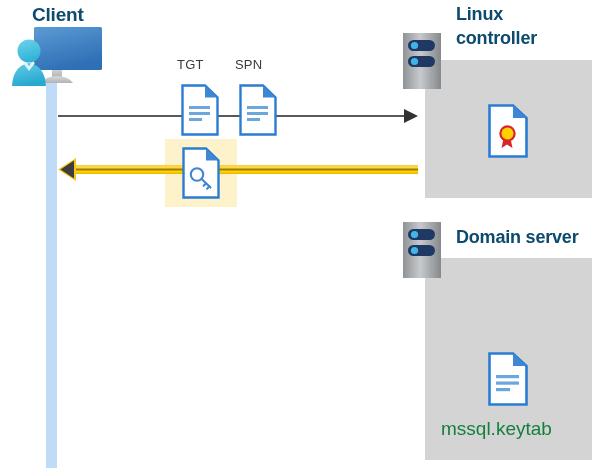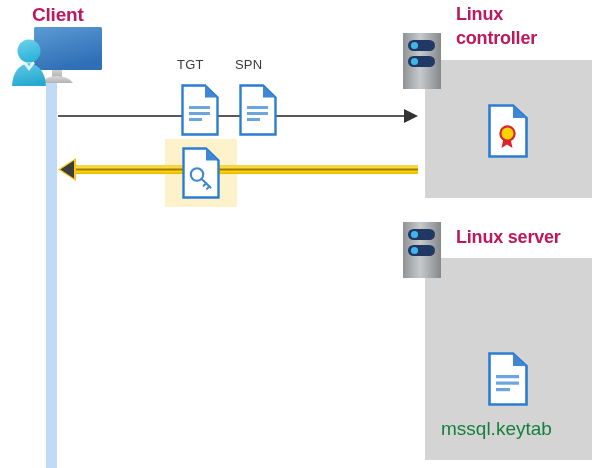--- a/index.html
+++ b/index.html
@@ -8,21 +8,21 @@
     font-family:"Liberation Sans", sans-serif;
     -webkit-font-smoothing:antialiased;
   }
   .stage{position:absolute;left:0;top:0;width:600px;height:468px;}
 
   
   .abs{position:absolute;}
 
   
   .title-bold{
-    font-weight:bold;color:#be185d;letter-spacing:-0.2px;
+    font-weight:bold;color:#0c4a6e;letter-spacing:-0.2px;
     line-height:1.35;white-space:pre-line;
   }
   #client-title{left:32px;top:2px;font-size:19px;}
   #dc-title{left:456px;top:2px;font-size:18px;width:140px;}
   #linux-title{left:456px;top:225px;font-size:18px;}
 
   
   .panel{background:#d4d4d4;}
   #dc-panel{left:425px;top:60px;width:167px;height:138px;}
   #linux-panel{left:425px;top:258px;width:167px;height:202px;}
@@ -194,21 +194,21 @@
       <path d="M1.5 1.5 H25 L38.5 14 V52.5 H1.5 Z" fill="#ffffff" stroke="#2b7cd3" stroke-width="2.6"></path>
       <path d="M25 1.5 L38.5 14 H25 Z" fill="#3f87d4"></path>
       <path d="M16 32 l-2.5 12 l5.5 -3.5 l5.5 3.5 l-2.5 -12 z" fill="#d7262b"></path>
       <circle cx="19.5" cy="29.5" r="8.2" fill="#d7262b"></circle>
       <circle cx="19.5" cy="29.5" r="6" fill="#ffd100"></circle>
     </svg>
   </div>
 
   <div class="abs panel" id="linux-panel"></div>
 
-  <div class="abs title-bold" id="linux-title">Linux server</div>
+  <div class="abs title-bold" id="linux-title">Domain server</div>
 
   <div class="abs" id="linux-server-icon">
     <svg width="38" height="56" viewBox="0 0 38 56">
       <defs>
         <linearGradient id="gSrv2" x1="0" y1="0" x2="1" y2="0">
           <stop offset="0" stop-color="#8f9396"></stop>
           <stop offset="0.45" stop-color="#c7cacc"></stop>
           <stop offset="1" stop-color="#86898c"></stop>
         </linearGradient>
       </defs>

